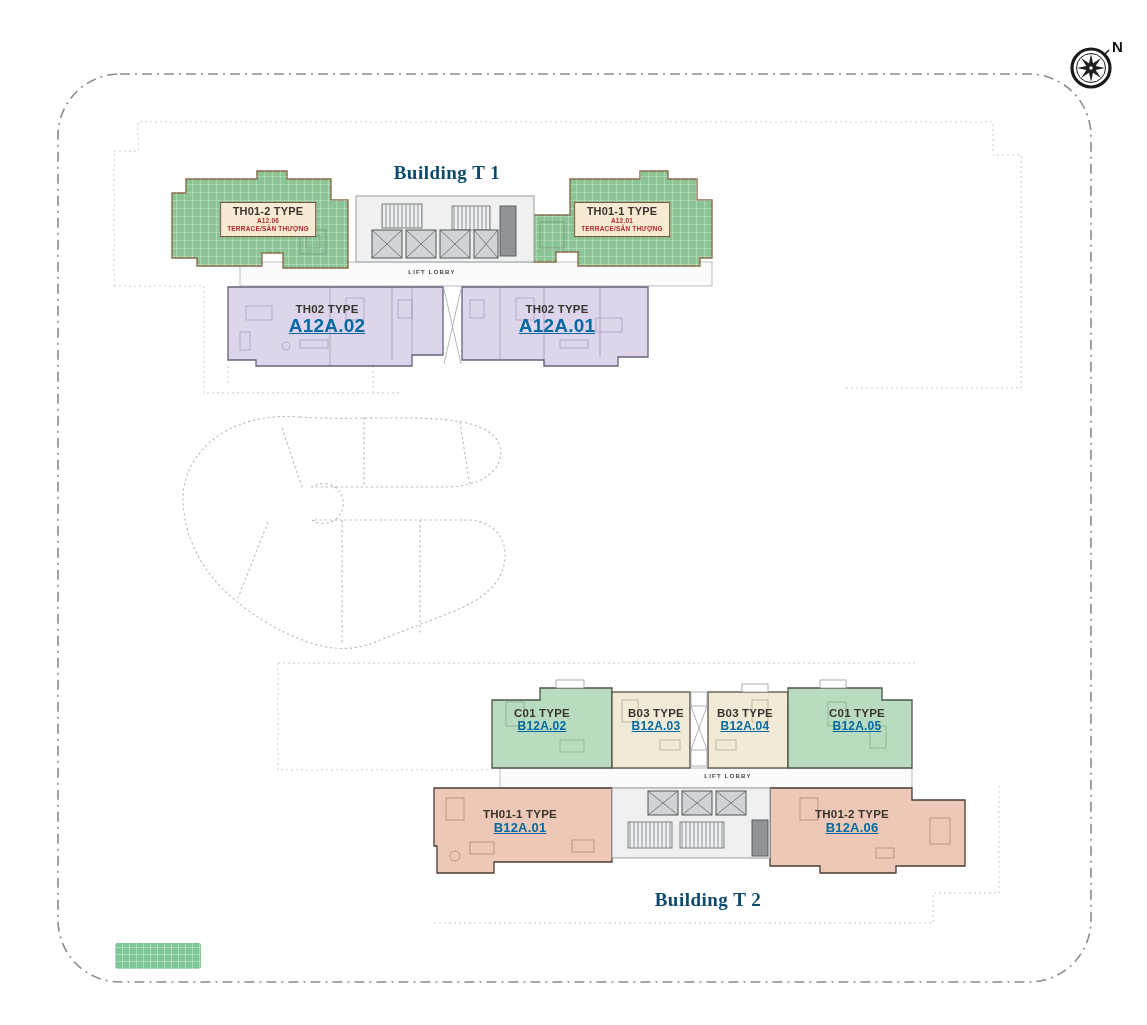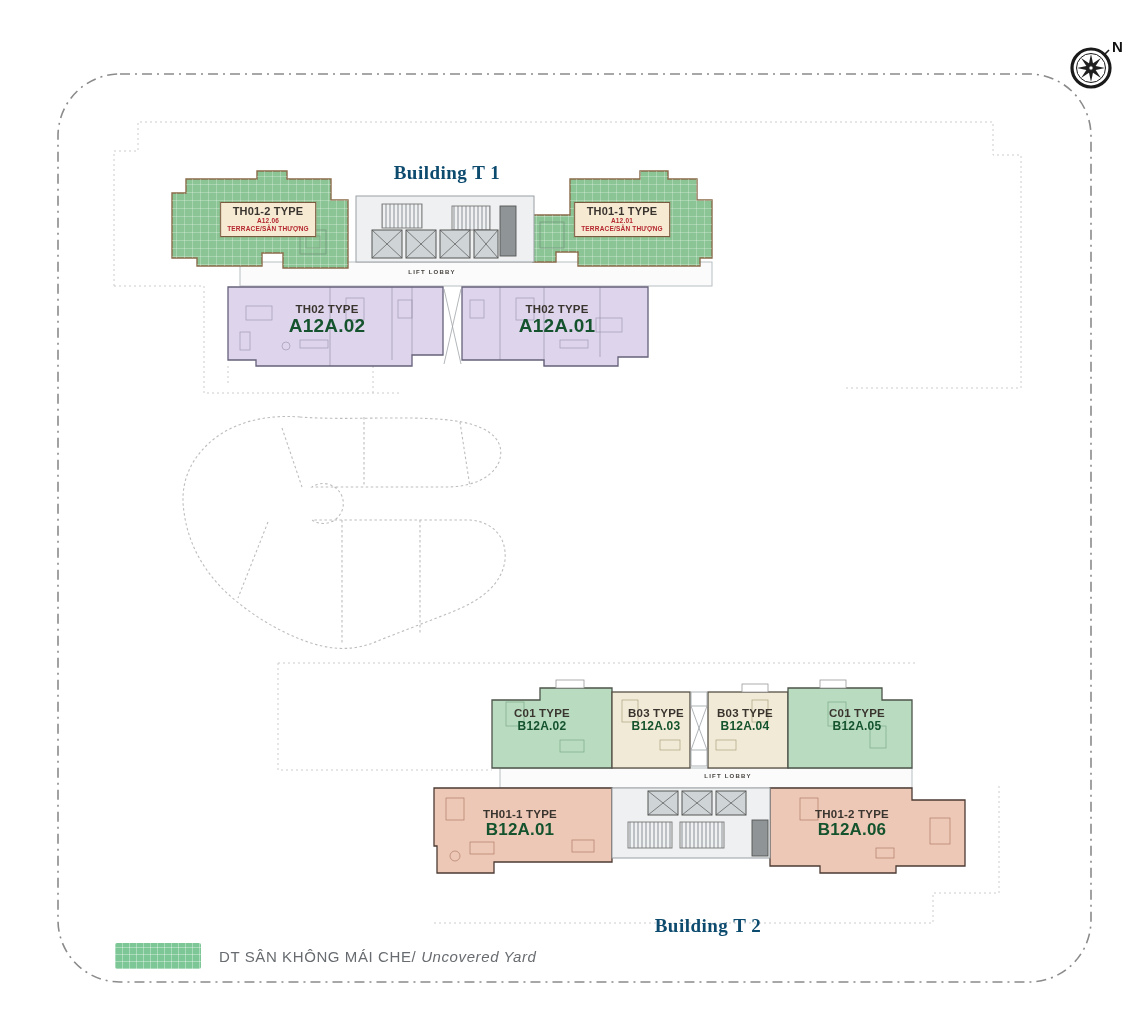--- a/index.html
+++ b/index.html
@@ -4,23 +4,23 @@
 <style>
   html,body{margin:0;padding:0;background:#ffffff;}
   .canvas{position:relative;width:1147px;height:1025px;background:#ffffff;overflow:hidden;
           font-family:"Liberation Sans",sans-serif;}
   svg{position:absolute;left:0;top:0;}
   .abs{position:absolute;}
   .ctr{transform:translateX(-50%);text-align:center;}
   .bldg-title{font:700 19px "Liberation Serif",serif;color:#0c4a6e;letter-spacing:.5px;white-space:nowrap;}
   .unit-label{line-height:1.06;white-space:nowrap;}
   .unit-label .type{font:700 11.5px "Liberation Sans",sans-serif;color:#3a342f;letter-spacing:.2px;}
-  .unit-label .code{font:700 19px "Liberation Sans",sans-serif;color:#14532d;letter-spacing:.2px;}
+  .unit-label .code{font:700 19px "Liberation Sans",sans-serif;color:#0369a1;letter-spacing:.2px;text-decoration:underline;}
   .unit-label.sm .code{font-size:12px;}
-  .unit-label.md .code{font-size:17px;}
+  .unit-label.md .code{font-size:13px;}
   .unit-label.boxed{background:#f6ead3;border:1px solid #7b5b3f;padding:2px 6px 3px 6px;box-shadow:0 0 0 1px rgba(123,91,63,.15);}
   .unit-label.boxed .type{font-size:11px;}
   .unit-label .sub{font:700 6.5px "Liberation Sans",sans-serif;color:#b4272e;letter-spacing:.2px;line-height:1.25;}
   .lobby-label{font:700 6px "Liberation Sans",sans-serif;color:#44403c;letter-spacing:1.2px;white-space:nowrap;}
   .legend{display:flex;align-items:center;gap:18px;}
   .legend .swatch{width:86px;height:26px;border-radius:2px;background:#7cc795;
       background-image:repeating-linear-gradient(0deg,rgba(255,255,255,.35) 0 1px,transparent 1px 7px),
                        repeating-linear-gradient(90deg,rgba(255,255,255,.35) 0 1px,transparent 1px 7px);}
   .legend .txt{font:500 15px "Liberation Sans",sans-serif;color:#686c70;letter-spacing:.6px;white-space:nowrap;}
   .legend .txt .en{font-style:italic;}
@@ -195,21 +195,21 @@
             <circle cx="455" cy="856" r="5"></circle>
           <rect x="800" y="798" width="18" height="22"></rect>
             <rect x="930" y="818" width="20" height="26"></rect>
           <rect x="876" y="848" width="18" height="10"></rect>
         </g>
       </g>
     </g>
   </svg>
 
   <div class="abs ctr bldg-title" style="left:447px;top:162px;">Building T 1</div>
-  <div class="abs ctr bldg-title" style="left:708px;top:915px;">Building T 2</div>
+  <div class="abs ctr bldg-title" style="left:708px;top:889px;">Building T 2</div>
 
   <div class="abs ctr unit-label boxed" style="left:268px;top:202px;">
     <div class="type">TH01-2 TYPE</div>
     <div class="sub">A12.06</div>
     <div class="sub">TERRACE/SÂN THƯỢNG</div>
   </div>
   <div class="abs ctr unit-label boxed" style="left:622px;top:202px;">
     <div class="type">TH01-1 TYPE</div>
     <div class="sub">A12.01</div>
     <div class="sub">TERRACE/SÂN THƯỢNG</div>
@@ -268,19 +268,15 @@
           <path d="M23.1,44.9 L35,37 L31,33 Z"></path>
       </g>
       <circle cx="33" cy="35" r="2.2" fill="#ffffff" stroke="#1a1a1a" stroke-width="1"></circle>
       <path d="M46,22 L51,17" stroke="#1a1a1a" stroke-width="1.6"></path>
     </svg>
     <span class="abs compass-n" style="left:54px;top:5px;">N</span>
   </div>
 
   <div class="abs legend" style="left:115px;top:943px;">
     <div class="swatch"></div>
-    <div class="txt">
-      <span>DT SÂN KHÔNG MÁI CHE/</span>
-      <span class="en">Uncovered Yard</span>
-    </div>
   </div>
 
 </div>
 
 </body></html>

